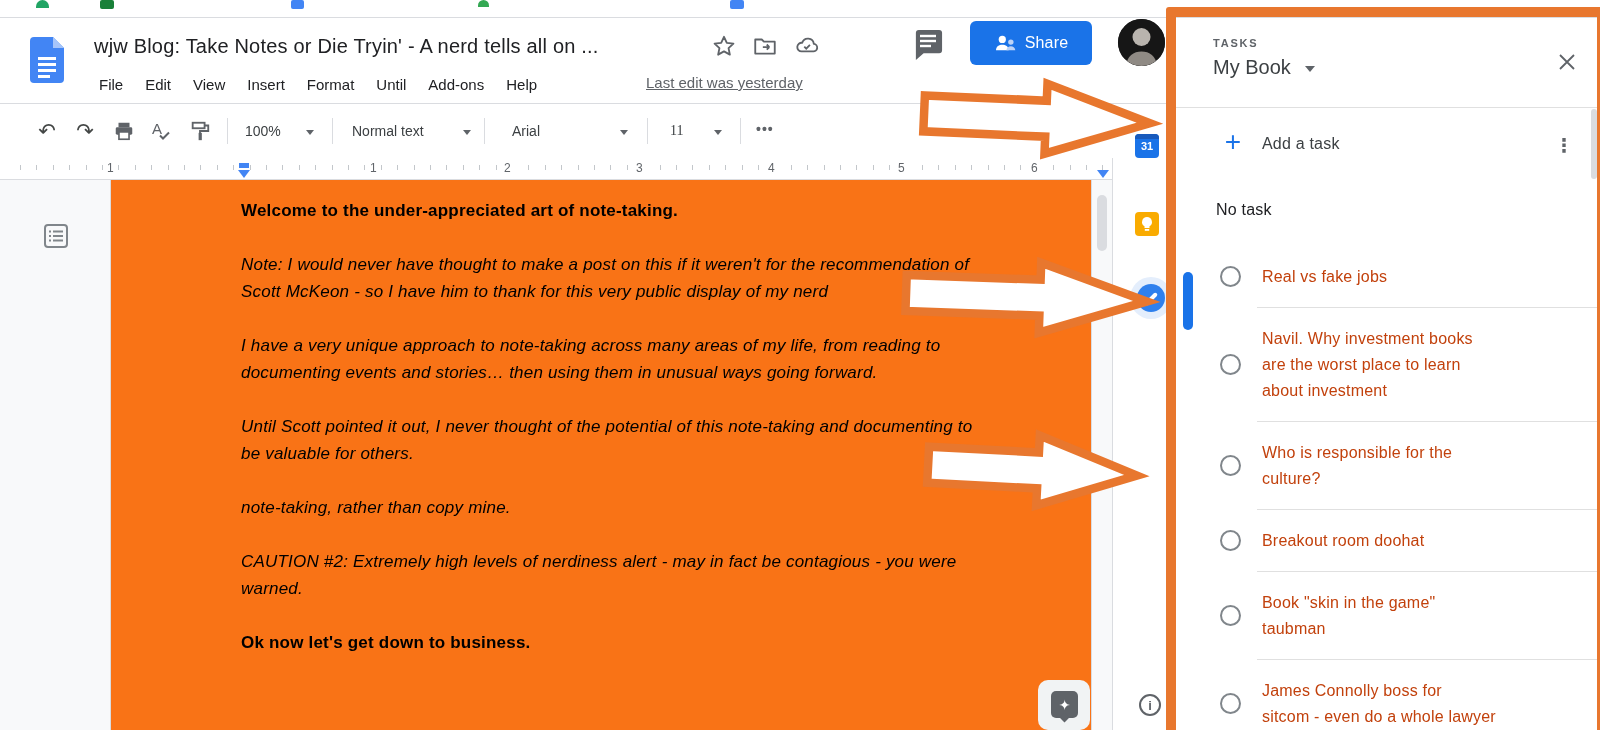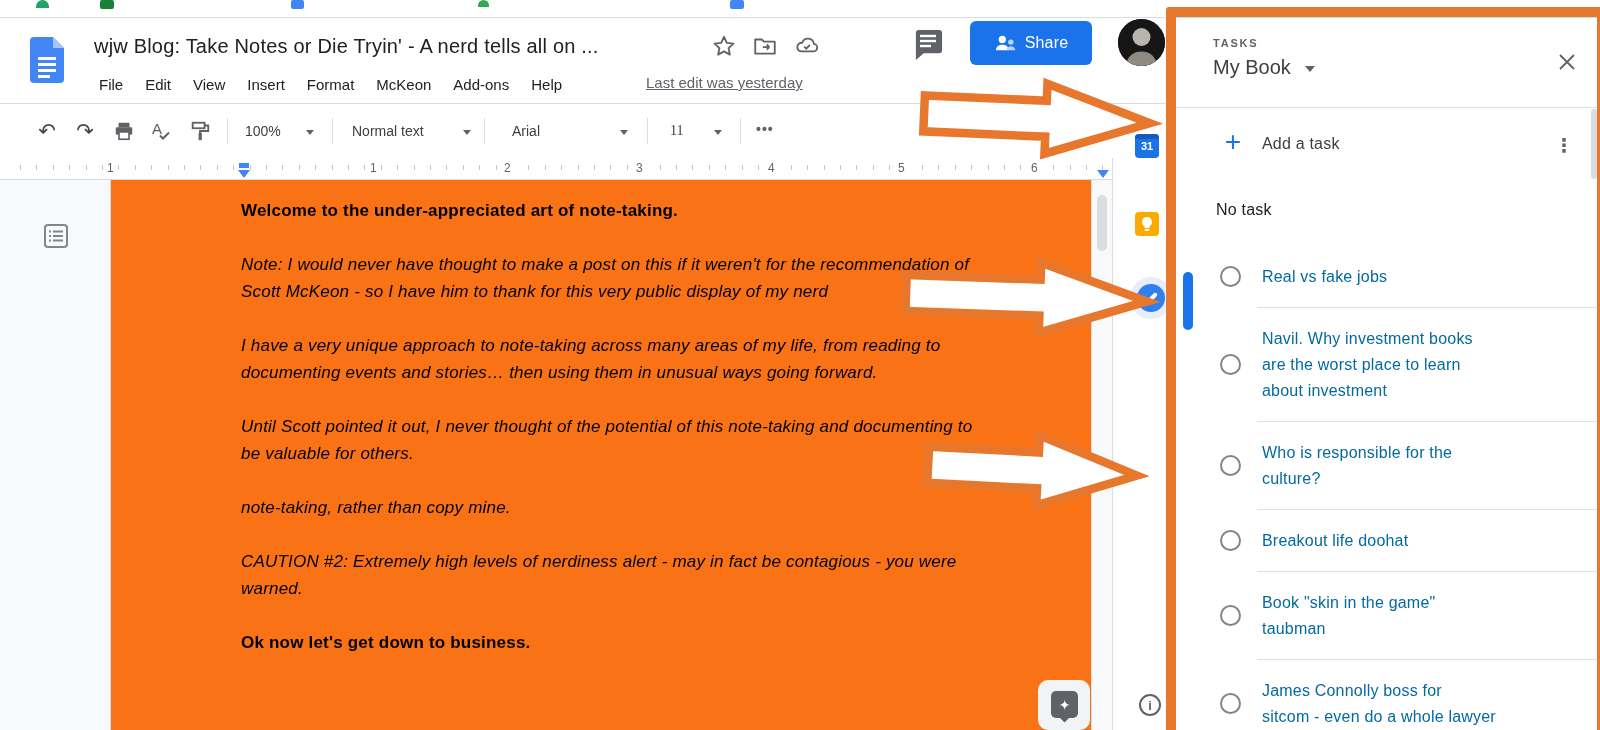--- a/index.html
+++ b/index.html
@@ -79,21 +79,21 @@
   #add-task-row{position:absolute;left:0;top:104px;width:424px;height:50px;}
   #add-plus{position:absolute;left:44px;top:8px;width:26px;height:26px;color:#1a73e8;font-size:28px;line-height:24px;text-align:center;font-weight:400;}
   #add-label{position:absolute;left:86px;top:13px;font-size:16px;color:#3c4043;letter-spacing:.2px;}
   #panel-menu-dots{position:absolute;left:376px;top:6px;width:24px;height:34px;color:#5f6368;font-size:19px;font-weight:bold;text-align:center;line-height:34px;font-family:"DejaVu Sans",sans-serif;}
   #panel-scrollthumb{position:absolute;left:415px;top:91px;width:6px;height:70px;border-radius:3px;background:#dadce0;}
   #section-header{position:absolute;left:40px;top:183px;font-size:16px;font-weight:500;color:#202124;letter-spacing:.2px;}
   #task-list{position:absolute;left:0;top:228px;width:418px;}
   .task-row{position:relative;padding:18px 10px 18px 86px;}
   .task-row:not(:last-child):after{content:"";position:absolute;left:81px;right:-6px;bottom:0;height:1px;background:#e0e0e0;}
   .task-circle{position:absolute;left:44px;top:50%;margin-top:-11px;width:21px;height:21px;border:2px solid #80868b;border-radius:50%;}
-  .task-line{font-size:16px;line-height:26px;color:#0369a1;letter-spacing:.2px;white-space:nowrap;}
+  .task-line{font-size:16px;line-height:26px;color:#c2410c;letter-spacing:.2px;white-space:nowrap;}
 
   
   #active-pill{position:absolute;left:1183px;top:272px;width:10px;height:58px;border-radius:6px;background:#1a73e8;z-index:30;}
   #annotation-rect{position:absolute;left:1166px;top:7px;width:441px;height:893px;border:10px solid var(--orange,#e8772e);border-radius:3px;z-index:40;pointer-events:none;}
   #arrows{position:absolute;left:0;top:0;width:1600px;height:730px;z-index:50;pointer-events:none;}
 </style>
 </head>
 <body>
 
 <div id="app">
@@ -129,21 +129,21 @@
     <svg class="title-icon" id="cloud-icon" viewBox="0 0 24 24">
       <path d="M7 17a4 4 0 1 1 .6-7.96A5.5 5.5 0 0 1 18.3 10 3.5 3.5 0 0 1 17.5 17z" fill="none" stroke="currentColor" stroke-width="1.7" stroke-linejoin="round"></path>
       <path d="M9.5 12.6l1.8 1.8 3.4-3.4" fill="none" stroke="currentColor" stroke-width="1.7"></path>
     </svg>
     <div id="menu-row">
         <div class="menu-item">File</div>
         <div class="menu-item">Edit</div>
         <div class="menu-item">View</div>
         <div class="menu-item">Insert</div>
         <div class="menu-item">Format</div>
-        <div class="menu-item">McKeon</div>
+        <div class="menu-item">Until</div>
         <div class="menu-item">Add-ons</div>
         <div class="menu-item">Help</div>
       </div>
     <div id="last-edit">Last edit was yesterday</div>
   </div>
 
   <svg id="comment-icon" viewBox="0 0 32 34">
     <path d="M4 2h24a3 3 0 0 1 3 3v18a3 3 0 0 1-3 3H12l-8 7V5a3 3 0 0 1 3-3z" fill="#5f6368" transform="translate(0,2) scale(0.97)"></path>
     <g stroke="#fff" stroke-width="2.4">
         <line x1="8" y1="10" x2="24" y2="10"></line>
@@ -339,21 +339,21 @@
         <div class="task-row">
           <span class="task-circle"></span>
           <div>
             <div class="task-line">Who is responsible for the</div>
             <div class="task-line">culture?</div>
           </div>
         </div>
         <div class="task-row">
           <span class="task-circle"></span>
           <div>
-            <div class="task-line">Breakout life doohat</div>
+            <div class="task-line">Breakout room doohat</div>
           </div>
         </div>
         <div class="task-row">
           <span class="task-circle"></span>
           <div>
             <div class="task-line">Book "skin in the game"</div>
             <div class="task-line">taubman</div>
           </div>
         </div>
         <div class="task-row">

